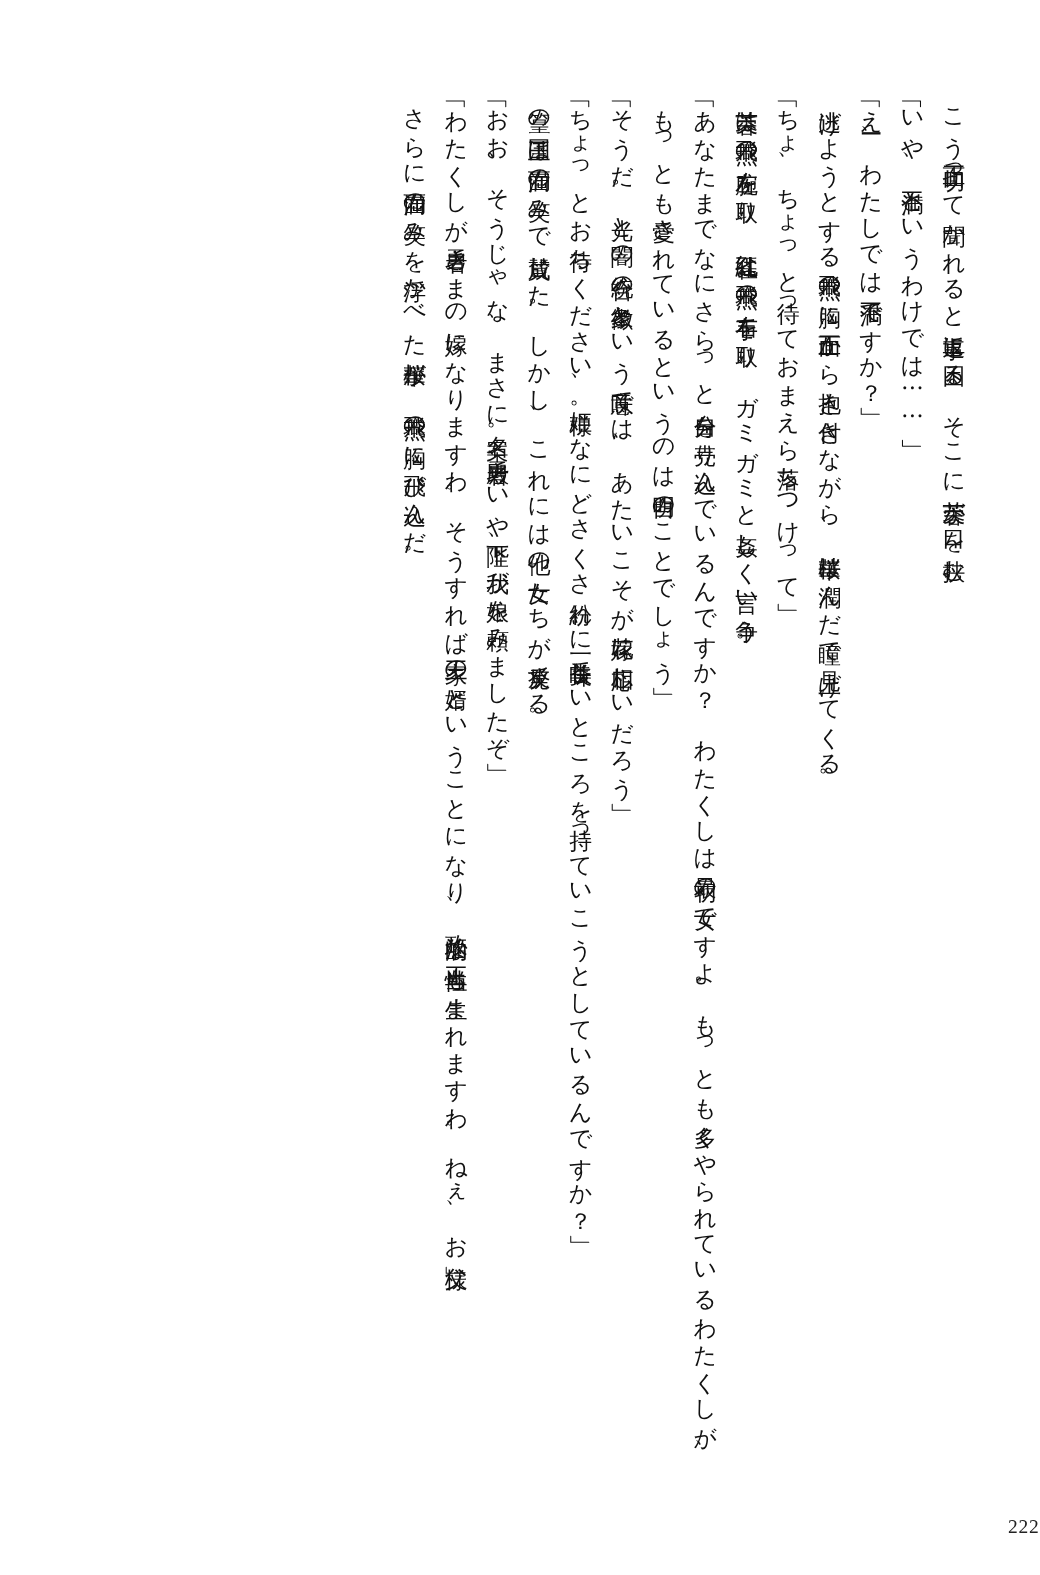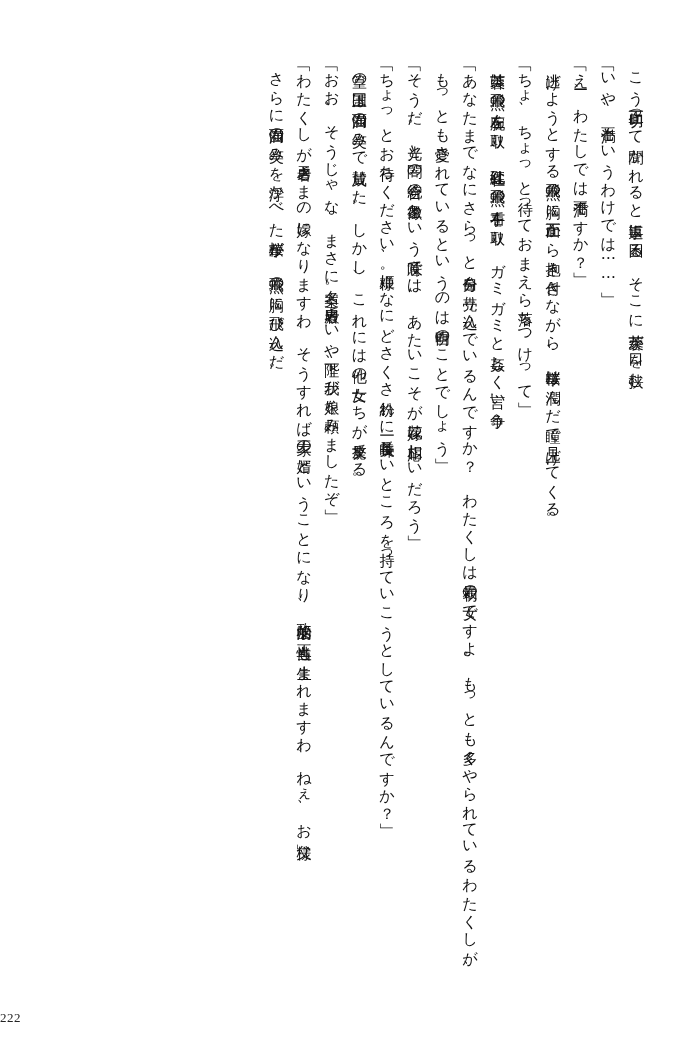--- a/index.html
+++ b/index.html
@@ -51,21 +51,21 @@
     margin: 0;
     padding: 0;
     word-break: normal;
   }
 
   #page-number {
     position: absolute;
     bottom: 24px;
     left: 0;
     width: 693px;
-    text-align: left;
+    text-align: right;
     font-size: 13px;
     font-family: "Liberation Serif", serif;
     color: #222222;
     letter-spacing: 0.5px;
   }
 </style>
 </head>
 <body>
 
 <div id="page">

